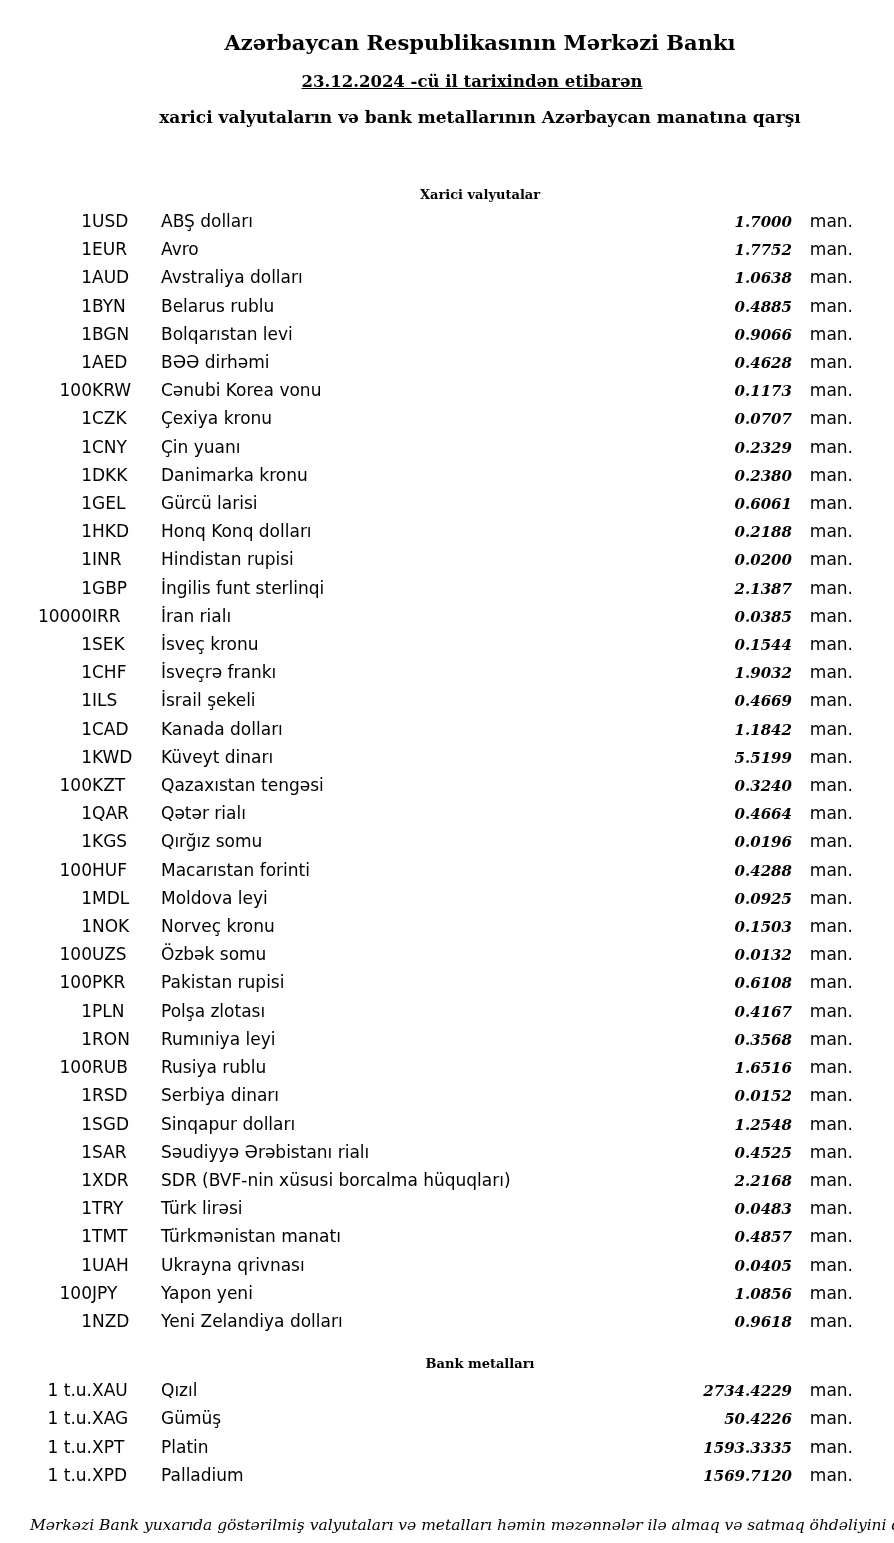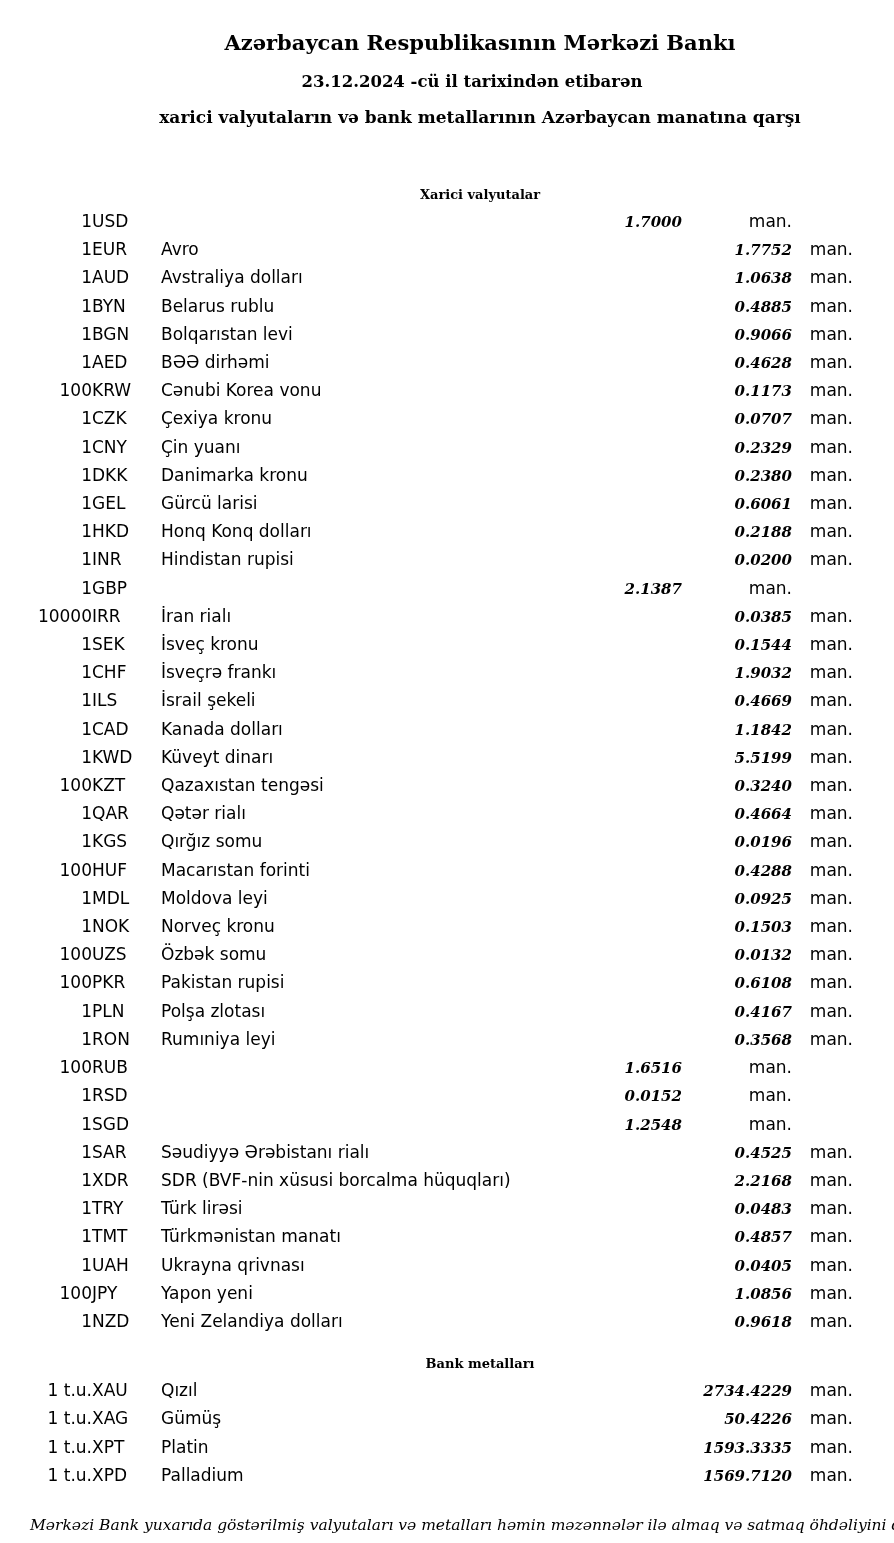--- a/index.html
+++ b/index.html
@@ -20,20 +20,21 @@
     font-weight: bold;
     margin: 0 0 17px 66px;
     text-align: center;
   }
   .date-line {
     font-family: "DejaVu Serif", "Liberation Serif", serif;
     font-size: 16.5px;
     font-weight: bold;
     margin: 0 16px 16px 66px;
     text-align: center;
+    text-decoration: underline;
   }
   .subtitle-line {
     font-family: "DejaVu Serif", "Liberation Serif", serif;
     font-size: 17px;
     font-weight: bold;
     margin: 16px 0 0 66px;
     text-align: center;
   }
   .section-heading {
     font-family: "DejaVu Serif", "Liberation Serif", serif;
@@ -82,20 +83,21 @@
     <p class="date-line">23.12.2024 -cü il tarixindən etibarən</p>
     <p class="subtitle-line">xarici valyutaların və bank metallarının Azərbaycan manatına qarşı</p>
   </header>
 
   <h2 class="section-heading">Xarici valyutalar</h2>
 
   <div class="rates-table" id="currency-rows">
   <div class="row">
     <span class="qty">1</span>
     <span class="code">USD</span>
+    <span class="name">ABŞ dolları</span>
     <span class="rate">1.7000</span>
     <span class="unit">man.</span>
   </div>
 
   <div class="row">
     <span class="qty">1</span>
     <span class="code">EUR</span>
     <span class="name">Avro</span>
     <span class="rate">1.7752</span>
     <span class="unit">man.</span>
@@ -185,20 +187,21 @@
     <span class="qty">1</span>
     <span class="code">INR</span>
     <span class="name">Hindistan rupisi</span>
     <span class="rate">0.0200</span>
     <span class="unit">man.</span>
   </div>
 
   <div class="row">
     <span class="qty">1</span>
     <span class="code">GBP</span>
+    <span class="name">İngilis funt sterlinqi</span>
     <span class="rate">2.1387</span>
     <span class="unit">man.</span>
   </div>
 
   <div class="row">
     <span class="qty">10000</span>
     <span class="code">IRR</span>
     <span class="name">İran rialı</span>
     <span class="rate">0.0385</span>
     <span class="unit">man.</span>
@@ -320,34 +323,37 @@
     <span class="qty">1</span>
     <span class="code">RON</span>
     <span class="name">Rumıniya leyi</span>
     <span class="rate">0.3568</span>
     <span class="unit">man.</span>
   </div>
 
   <div class="row">
     <span class="qty">100</span>
     <span class="code">RUB</span>
+    <span class="name">Rusiya rublu</span>
     <span class="rate">1.6516</span>
     <span class="unit">man.</span>
   </div>
 
   <div class="row">
     <span class="qty">1</span>
     <span class="code">RSD</span>
+    <span class="name">Serbiya dinarı</span>
     <span class="rate">0.0152</span>
     <span class="unit">man.</span>
   </div>
 
   <div class="row">
     <span class="qty">1</span>
     <span class="code">SGD</span>
+    <span class="name">Sinqapur dolları</span>
     <span class="rate">1.2548</span>
     <span class="unit">man.</span>
   </div>
 
   <div class="row">
     <span class="qty">1</span>
     <span class="code">SAR</span>
     <span class="name">Səudiyyə Ərəbistanı rialı</span>
     <span class="rate">0.4525</span>
     <span class="unit">man.</span>

